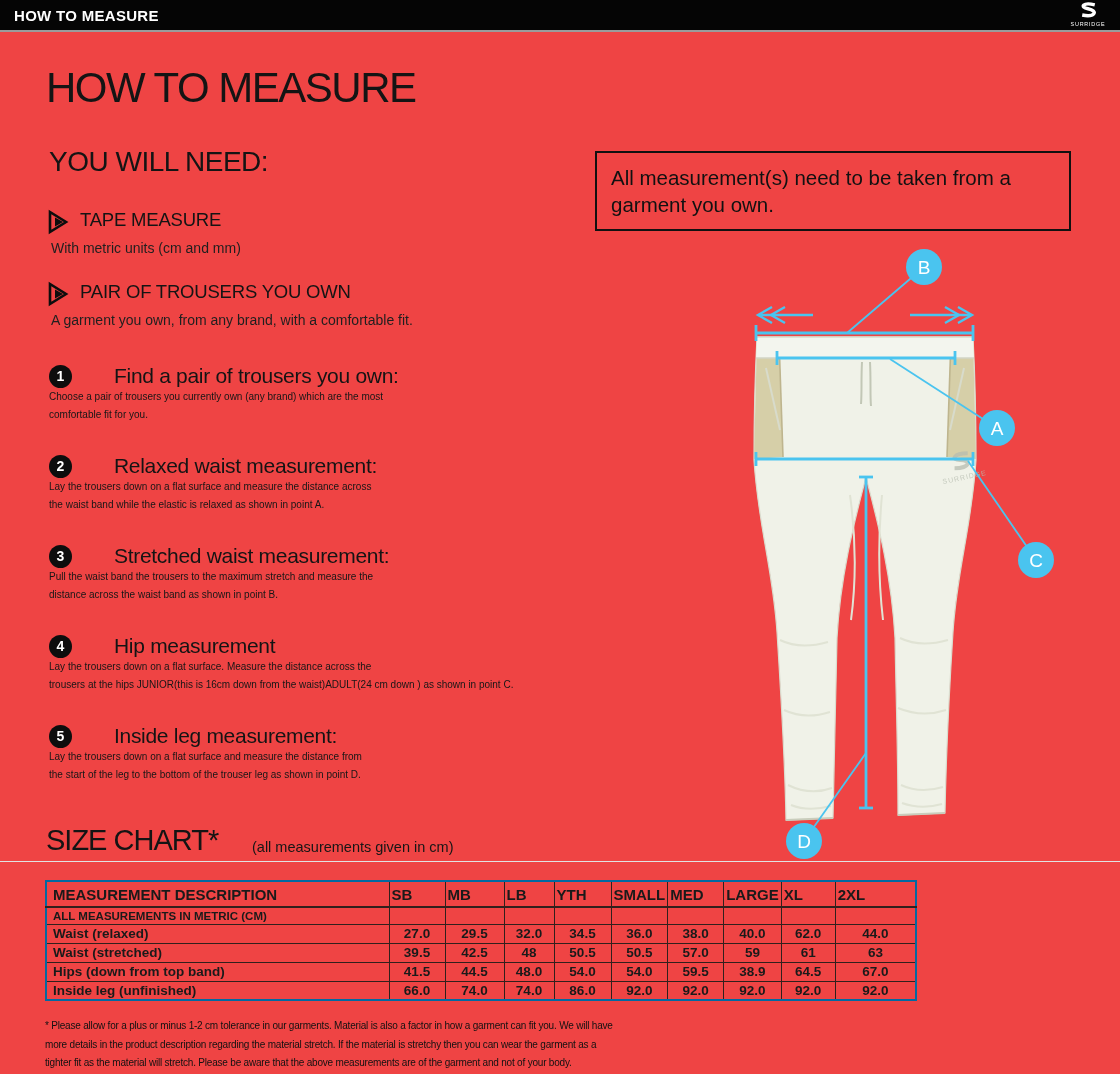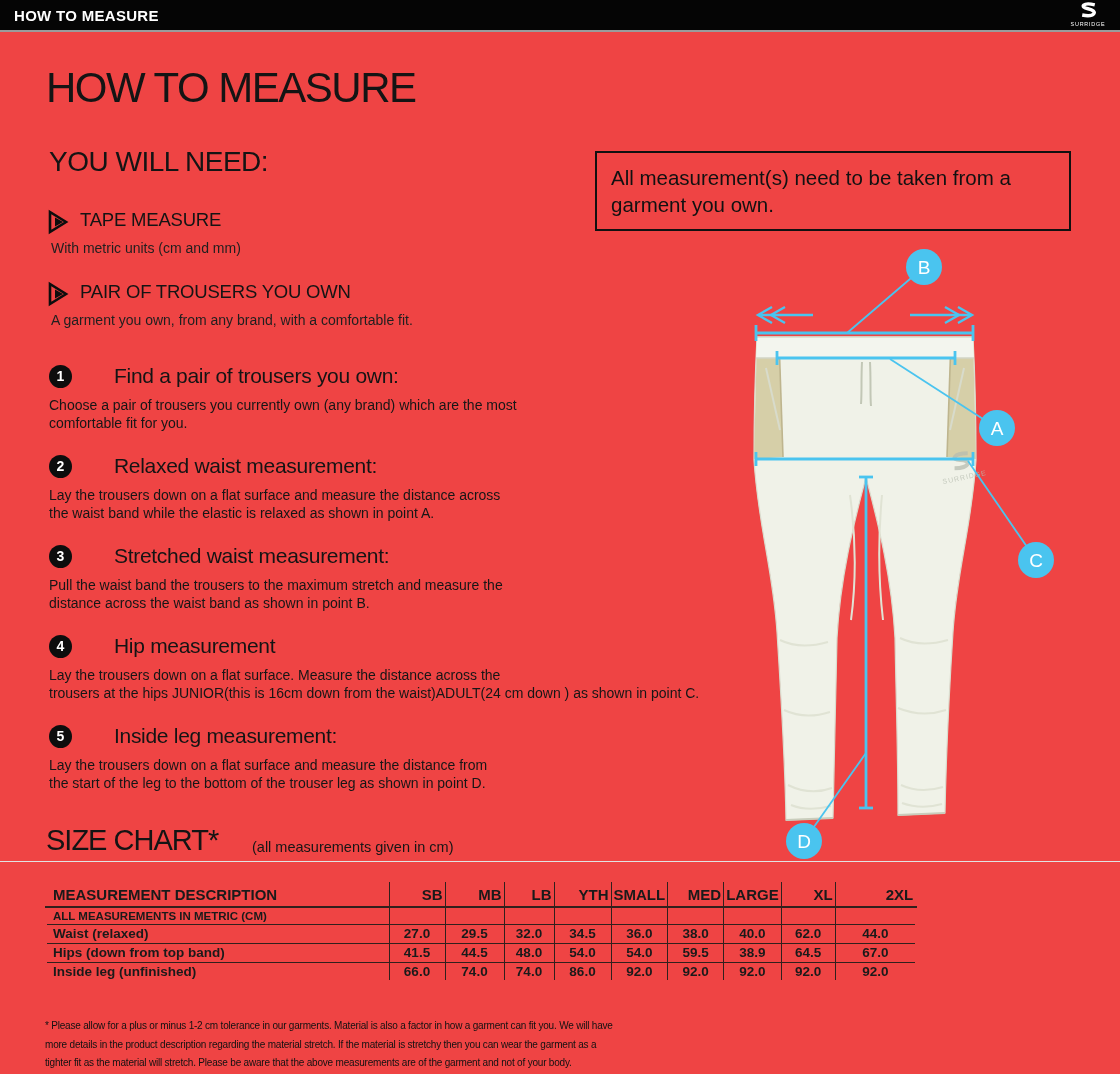--- a/index.html
+++ b/index.html
@@ -27,32 +27,32 @@
   .need-title { font-size:18.5px; letter-spacing:-.2px; color:#141414; }
   .need-desc { font-size:14px; color:#1f1f1f; margin-top:5px; margin-left:3px; }
   .need1 { top:209px; } .need2 { top:281px; }
 
   
   .step { position:absolute; left:49px; width:690px; }
   .step-head { display:flex; align-items:center; gap:9px; }
   .step-num { width:23px; height:23px; border-radius:50%; background:#0d0d0d; color:#fff;
               font-size:14px; font-weight:bold; text-align:center; line-height:23px; flex:0 0 23px; }
   .step-title { font-size:21px; letter-spacing:-.3px; color:#141414;margin-left:33px; }
-  .step-body { margin-top:8px; font-size:14px; line-height:18.2px; white-space:pre-line; color:#161616; }
+  .step-body { font-size:10px; line-height:18.2px; white-space:pre-line; color:#161616; }
   .s1{top:364px;} .s2{top:454px;} .s3{top:544px;} .s4{top:634px;} .s5{top:724px;}
 
   
   .size-title { position:absolute; left:46px; top:824px; font-size:29px; letter-spacing:-1px; color:#141414; }
   .size-note { position:absolute; left:252px; top:839px; font-size:14.5px; color:#161616; }
   .divider { position:absolute; left:0; top:861px; width:1120px; height:1px; background:#e2e2e2; }
 
   table.size-table { position:absolute; left:45px; top:880px; border-collapse:collapse; table-layout:fixed;
-                     border:2px solid #ef4444; }
+                     border:2px solid #0369a1; }
   .size-table th, .size-table td { border:1px solid #31201d; overflow:hidden; white-space:nowrap; }
-  .size-table thead th { font-size:15px; font-weight:bold; text-align:right; padding:4px 2px 3px; border-bottom:2px solid #31201d; }
+  .size-table thead th { font-size:15px; font-weight:bold; text-align:left; padding:4px 2px 3px; border-bottom:2px solid #31201d; }
   .size-table thead th.desc { text-align:left; padding-left:6px; }
   .size-table td { font-size:13.5px; font-weight:bold; text-align:center; padding:1px 2px; height:19px; }
   .size-table td.desc { text-align:left; padding-left:6px;margin-left:37px; }
   .size-table tr.sub-row td { font-size:11.5px; height:17px; }
 
   
   .footnote { position:absolute; left:45px; top:1017px; width:1060px; font-size:10px; line-height:18.6px;
               letter-spacing:-.2px; white-space:pre-line; color:#111; }
 
   
@@ -190,20 +190,32 @@
         <td>29.5</td>
         <td>32.0</td>
         <td>34.5</td>
         <td>36.0</td>
         <td>38.0</td>
         <td>40.0</td>
         <td>62.0</td>
         <td>44.0</td>
       </tr>
       <tr>
+        <td class="desc">Waist (stretched)</td>
+        <td>39.5</td>
+        <td>42.5</td>
+        <td>48</td>
+        <td>50.5</td>
+        <td>50.5</td>
+        <td>57.0</td>
+        <td>59</td>
+        <td>61</td>
+        <td>63</td>
+      </tr>
+      <tr>
         <td class="desc">Hips (down from top band)</td>
         <td>41.5</td>
         <td>44.5</td>
         <td>48.0</td>
         <td>54.0</td>
         <td>54.0</td>
         <td>59.5</td>
         <td>38.9</td>
         <td>64.5</td>
         <td>67.0</td>

